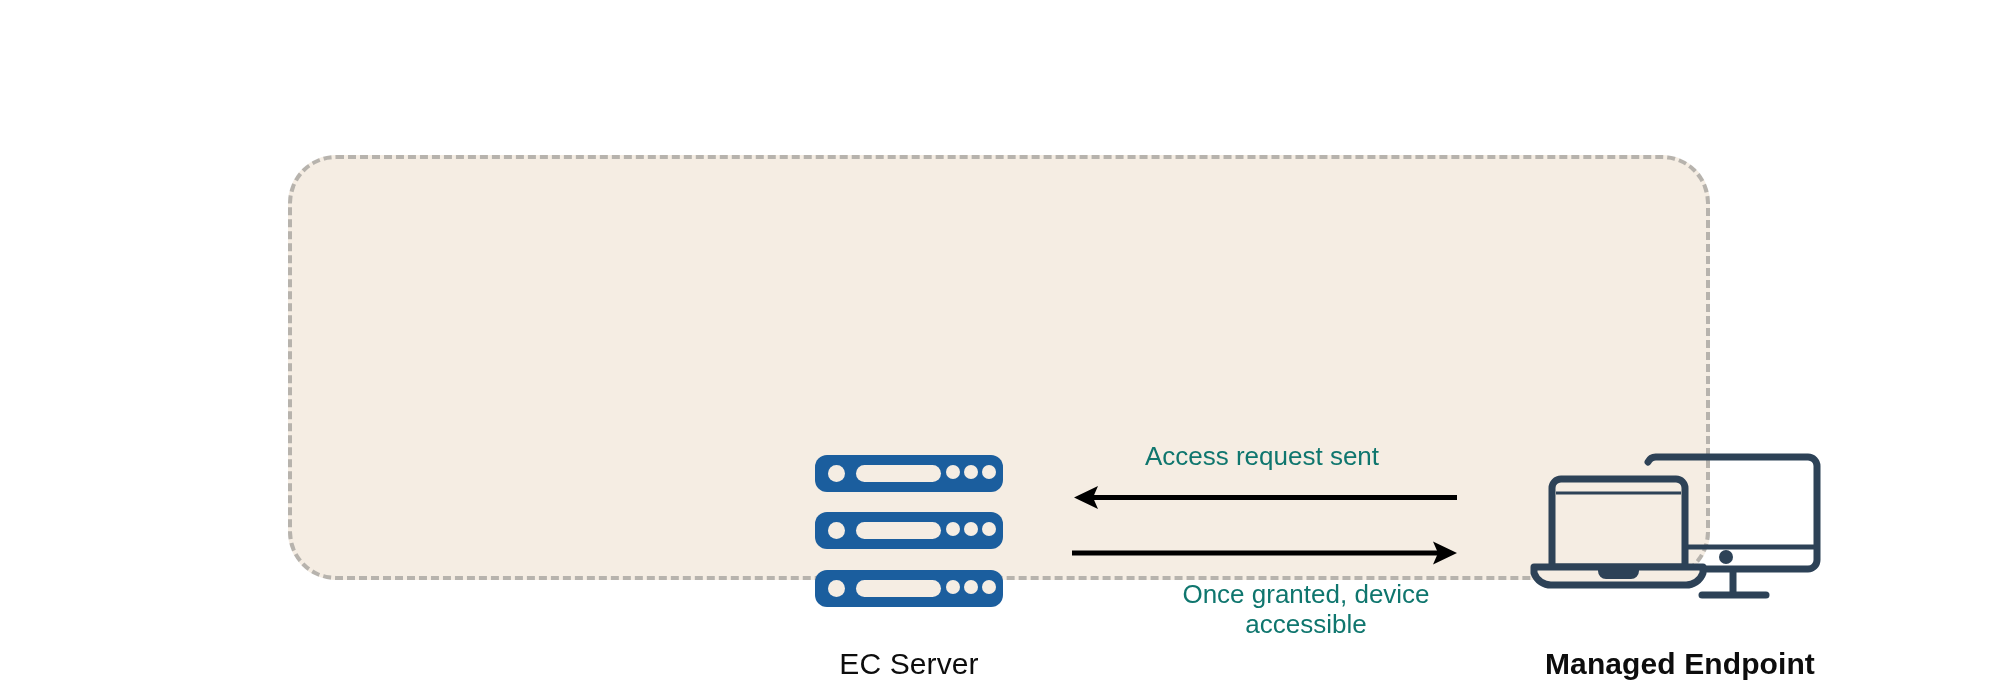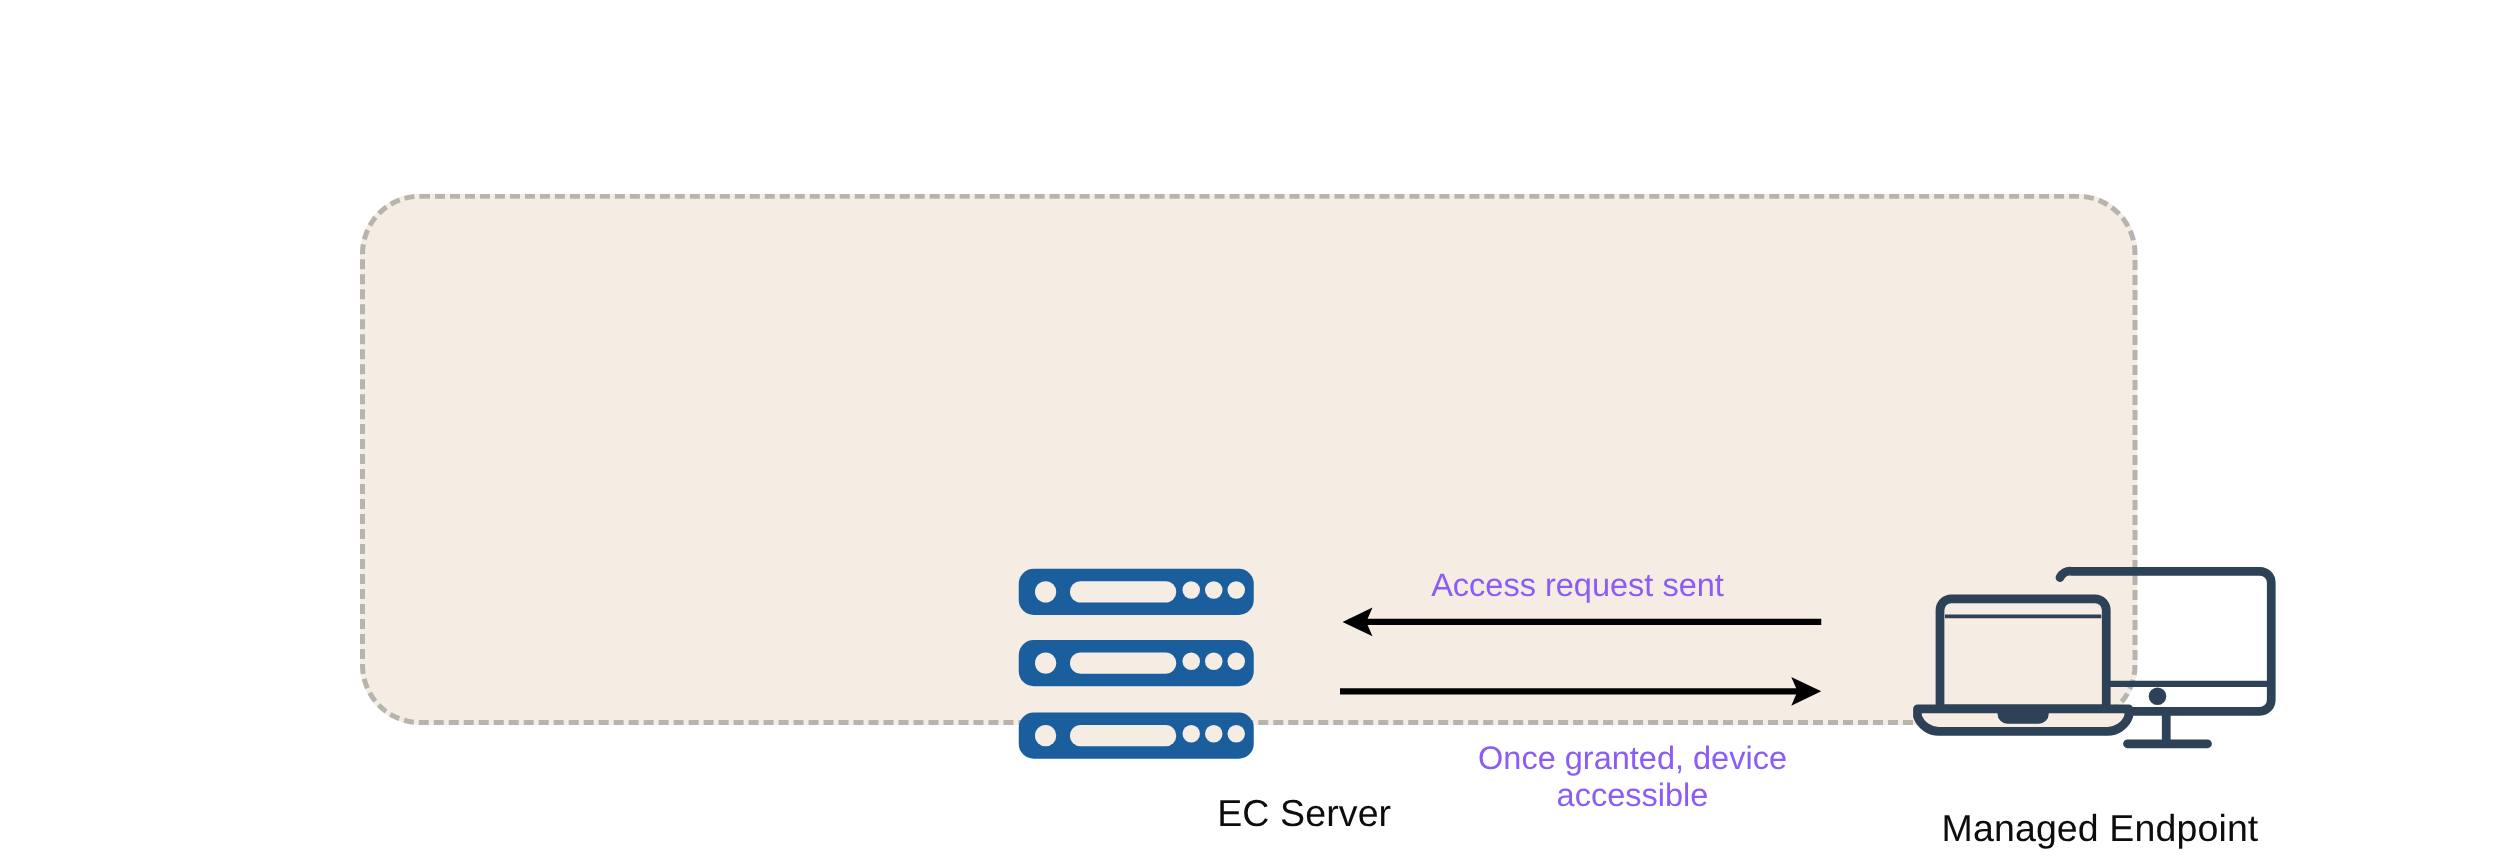--- a/index.html
+++ b/index.html
@@ -98,50 +98,50 @@
     border-radius: 50%;
     background: #f5ede3;
   }
   .server-dots i:nth-child(1) { left: 0px; }
   .server-dots i:nth-child(2) { left: 18px; }
   .server-dots i:nth-child(3) { left: 36px; }
 
   .server-caption-wrap {
     position: absolute;
     left: 413px;
-    top: 476px;
+    top: 488px;
     width: 408px;
-    text-align: right;
+    text-align: center;
   }
 
   
   .endpoint-icon {
     position: absolute;
     left: 1238px;
     top: 290px;
     width: 300px;
     height: 160px;
   }
   .endpoint-caption-wrap {
     position: absolute;
     left: 1188px;
     top: 488px;
     width: 400px;
     text-align: center;
+    font-weight: bold;
   }
 
   
   .flow-label {
     position: absolute;
     font-size: 26px;
-    color: #8b5cf6;
+    color: #0f766e;
     text-align: center;
     line-height: 1.17;
     white-space: pre-line;
-    margin-top: 12px;
   }
   .flow-label.top {
     left: 760px;
     top: 282px;
     width: 420px;
   }
   .flow-label.bottom {
     left: 804px;
     top: 420px;
     width: 420px;

